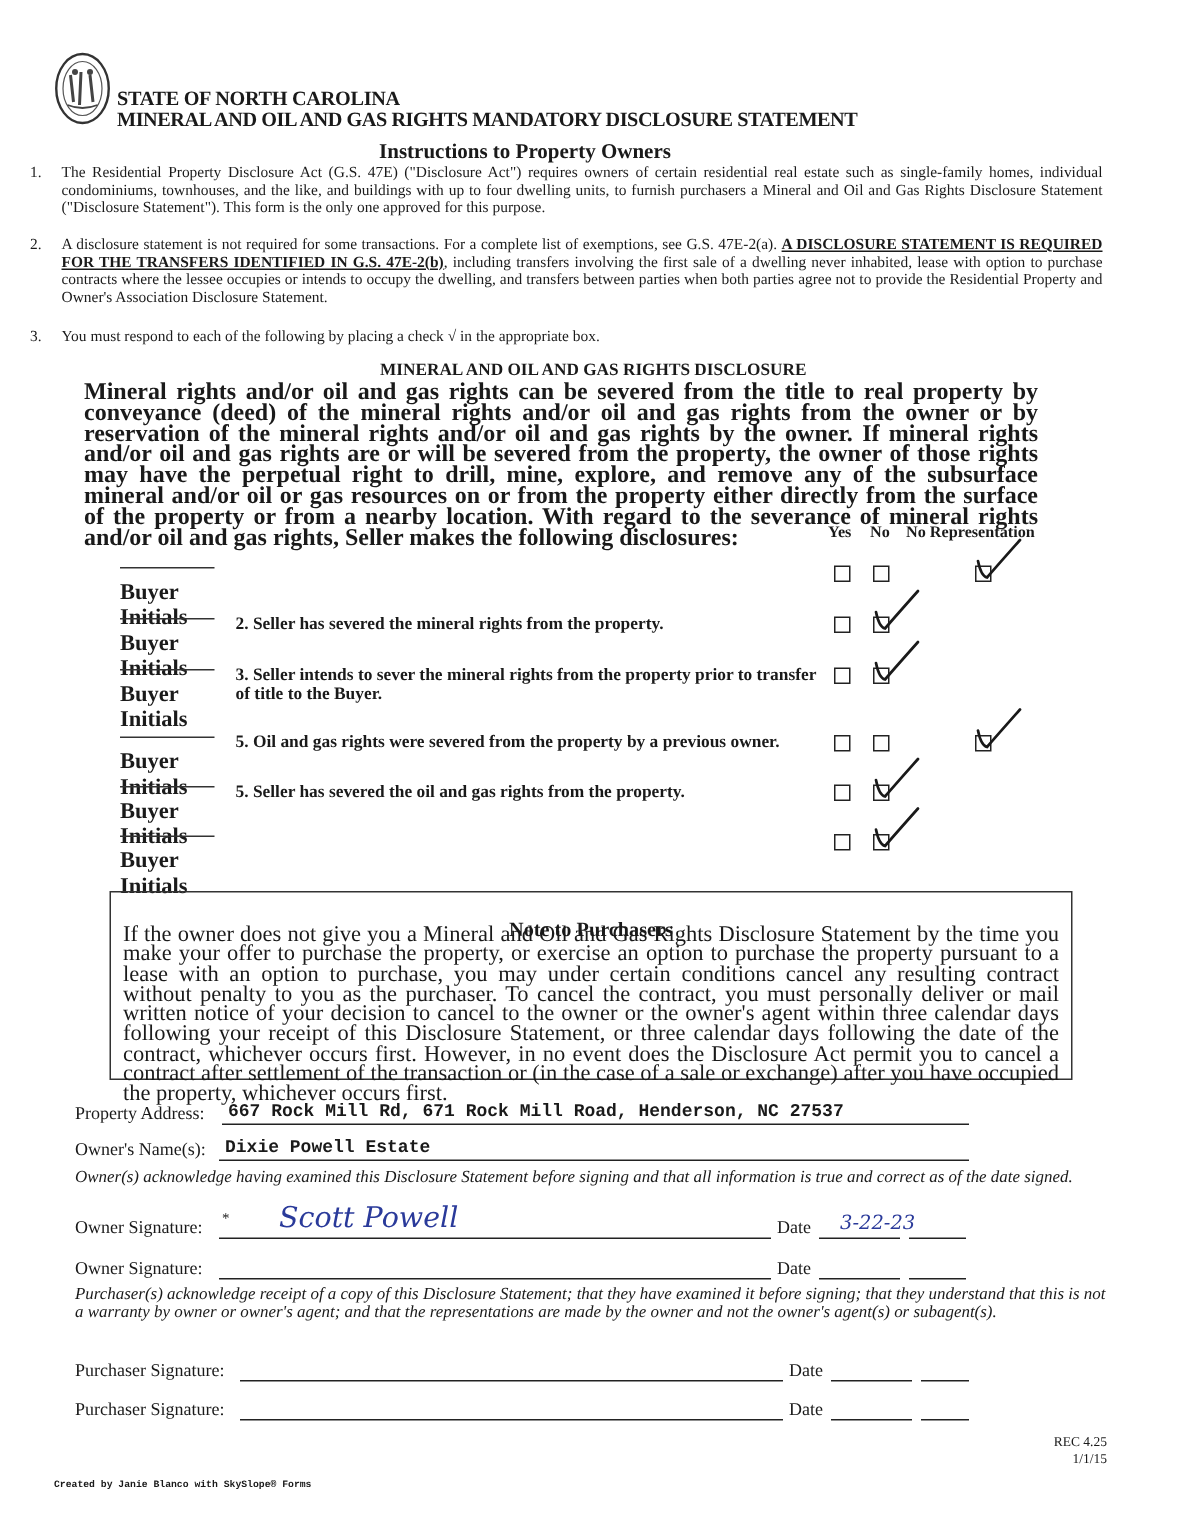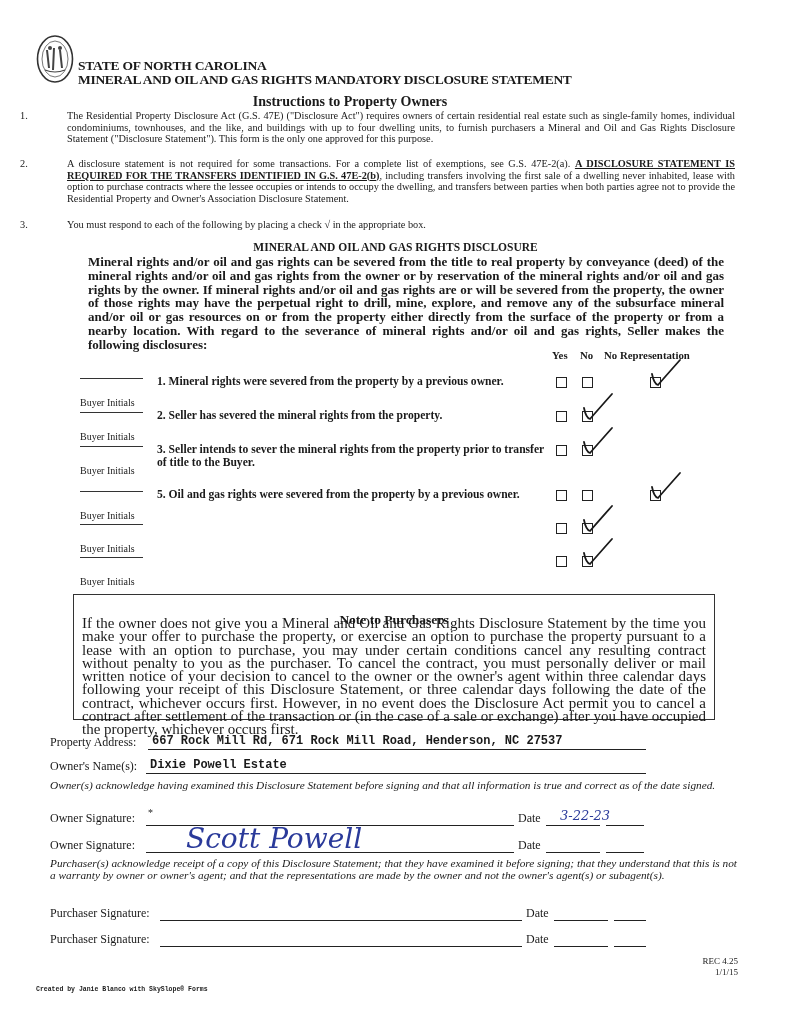--- a/index.html
+++ b/index.html
@@ -10,32 +10,32 @@
   .abs { position: absolute; }
   
   .seal { left: 36px; top: 34px; width: 38px; height: 50px; }
   .hdr1 { left: 78px; top: 58px; font-size: 13.5px; font-weight: bold; letter-spacing: -0.2px; }
   .hdr2 { left: 78px; top: 72px; font-size: 13.5px; font-weight: bold; letter-spacing: -0.3px; }
   .instr-title { left: 0; width: 700px; text-align: center; top: 94px; font-size: 14px; font-weight: bold; }
 
   
   .item { left: 20px; width: 715px; font-size: 10.3px; line-height: 11.6px; }
   .item .num { position: absolute; left: 0; top: 0; }
-  .item .txt { margin-left: 47px; text-align: justify; }
+  .item .txt { margin-left: 21px; text-align: justify; }
   .u { text-decoration: underline; font-weight: bold; }
 
   
   .sec-title { left: 0; width: 791px; text-align: center; top: 241px; font-size: 11.5px; font-weight: bold; }
-  .sec-body { left: 88px; width: 636px; top: 255px; font-size: 13px; line-height: 13.8px; font-weight: bold; text-align: justify; }
+  .sec-body { left: 56px; width: 636px; top: 255px; font-size: 16px; line-height: 13.8px; font-weight: bold; text-align: justify; }
 
   .col-head { top: 349px; font-size: 10.8px; font-weight: bold; }
   .row { left: 0; width: 791px; height: 30px; }
   .initials { position: absolute; left: 80px; width: 70px; }
   .initials .line { border-top: 1px solid #333; width: 63px; }
-  .initials .lbl { font-size: 10px; font-weight: normal; margin-top: 18px; }
+  .initials .lbl { font-size: 15px; font-weight: bold; margin-top: 8px; }
   .qtext { position: absolute; left: 157px; width: 390px; font-size: 11.6px; font-weight: bold; line-height: 13px; }
   .cb { position: absolute; width: 9px; height: 9px; border: 1px solid #222; background: #fff; }
   .check { position: absolute; width: 40px; height: 34px; }
 
   
   .note { left: 73px; top: 594px; width: 640px; height: 124px; border: 1.5px solid #333; }
   .note-title { left: 0; width: 100%; text-align: center; top: 17px; font-size: 13.5px; font-weight: bold; }
   .note-body { left: 8px; width: 624px; top: 22px; font-size: 15px; line-height: 13.3px; text-align: justify; }
 
   
@@ -83,21 +83,20 @@
 <div class="abs col-head" style="left:552px;">Yes</div>
 <div class="abs col-head" style="left:580px;">No</div>
 <div class="abs col-head" style="left:604px;">No Representation</div>
 
 <div id="rows">
     <div class="abs row" style="top: 370px;">
       <div class="initials" style="top:8px">
         <div class="line"></div>
         <div class="lbl">Buyer Initials</div>
       </div>
-      <div class="qtext" style="top:5px">1. Mineral rights were severed from the property by a previous owner.</div>
       <div class="cb" style="left:556px; top:7px"></div>
       <div class="cb" style="left:582px; top:7px"></div>
       <div class="cb" style="left:650px; top:7px"></div>
       <div class="check" style="left: 646px; top: -14px;"><svg viewBox="0 0 40 34" width="40" height="34">
           <path d="M6 18 Q8 28 12 29 Q18 22 34 4" fill="none" stroke="#1a1a1a" stroke-width="1.8" stroke-linecap="round"></path>
         </svg></div>
     </div>
     <div class="abs row" style="top: 404px;">
       <div class="initials" style="top:8px">
         <div class="line"></div>
@@ -133,20 +132,21 @@
       <div class="cb" style="left:650px; top:7px"></div>
       <div class="check" style="left: 646px; top: -14px;"><svg viewBox="0 0 40 34" width="40" height="34">
           <path d="M6 18 Q8 28 12 29 Q18 22 34 4" fill="none" stroke="#1a1a1a" stroke-width="1.8" stroke-linecap="round"></path>
         </svg></div>
     </div>
     <div class="abs row" style="top: 516px;">
       <div class="initials" style="top:8px">
         <div class="line"></div>
         <div class="lbl">Buyer Initials</div>
       </div>
+      <div class="qtext" style="top:5px">5. Seller has severed the oil and gas rights from the property.</div>
       <div class="cb" style="left:556px; top:7px"></div>
       <div class="cb" style="left:582px; top:7px"></div>
       <div class="check" style="left: 578px; top: -14px;"><svg viewBox="0 0 40 34" width="40" height="34">
           <path d="M6 18 Q8 28 12 29 Q18 22 34 4" fill="none" stroke="#1a1a1a" stroke-width="1.8" stroke-linecap="round"></path>
         </svg></div>
     </div>
     <div class="abs row" style="top: 549px;">
       <div class="initials" style="top:8px">
         <div class="line"></div>
         <div class="lbl">Buyer Initials</div>
@@ -175,21 +175,21 @@
   <div class="fline" style="left:96px; width:500px; top:0;">
     <span class="typed">Dixie Powell Estate</span>
   </div>
 </div>
 <div class="abs ital" style="left:50px; top:779px; width:685px;">Owner(s) acknowledge having examined this Disclosure Statement before signing and that all information is true and correct as of the date signed.</div>
 
 <div class="abs field" style="left:50px; top:808px; width:600px; height:20px;">
   <span class="lab" style="top:3px;">Owner Signature:</span>
   <div class="fline" style="left:96px; width:368px; top:3px;">
     <span class="abs" style="left:2px; top:-4px; font-size:10px;">*</span>
-    <span class="abs sig" style="left:40px; top:-10px; font-size:28px; white-space:nowrap;margin-top:21px;">Scott Powell</span>
+    <span class="abs sig" style="left:40px; top:-10px; font-size:19px; white-space:nowrap;">Scott Powell</span>
   </div>
   <span class="abs date-lab" style="left:468px; top:3px;">Date</span>
   <div class="fline" style="left:496px; width:54px; top:3px;">
     <span class="abs sig" style="left:14px; top:-3px; font-size:13px; white-space:nowrap;">3-22-23</span>
   </div>
   <div class="fline" style="left:556px; width:38px; top:3px;"></div>
 </div>
 
 <div class="abs field" style="left:50px; top:838px; width:600px; height:18px;">
   <span class="lab">Owner Signature:</span>

